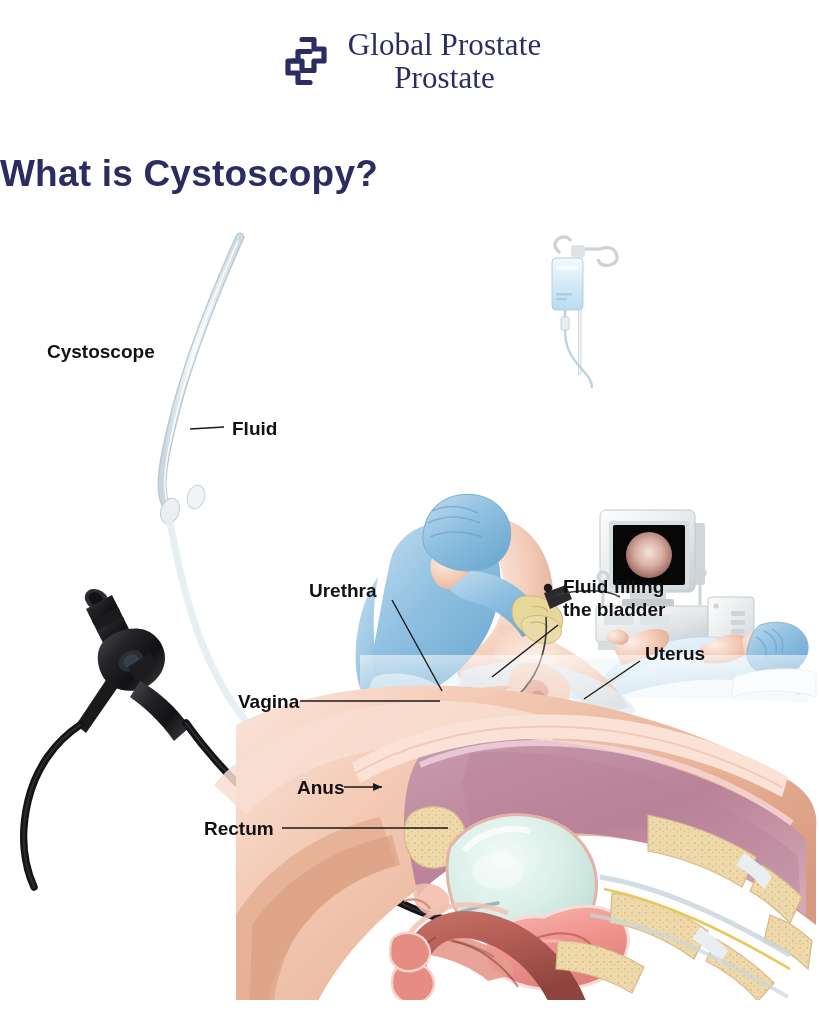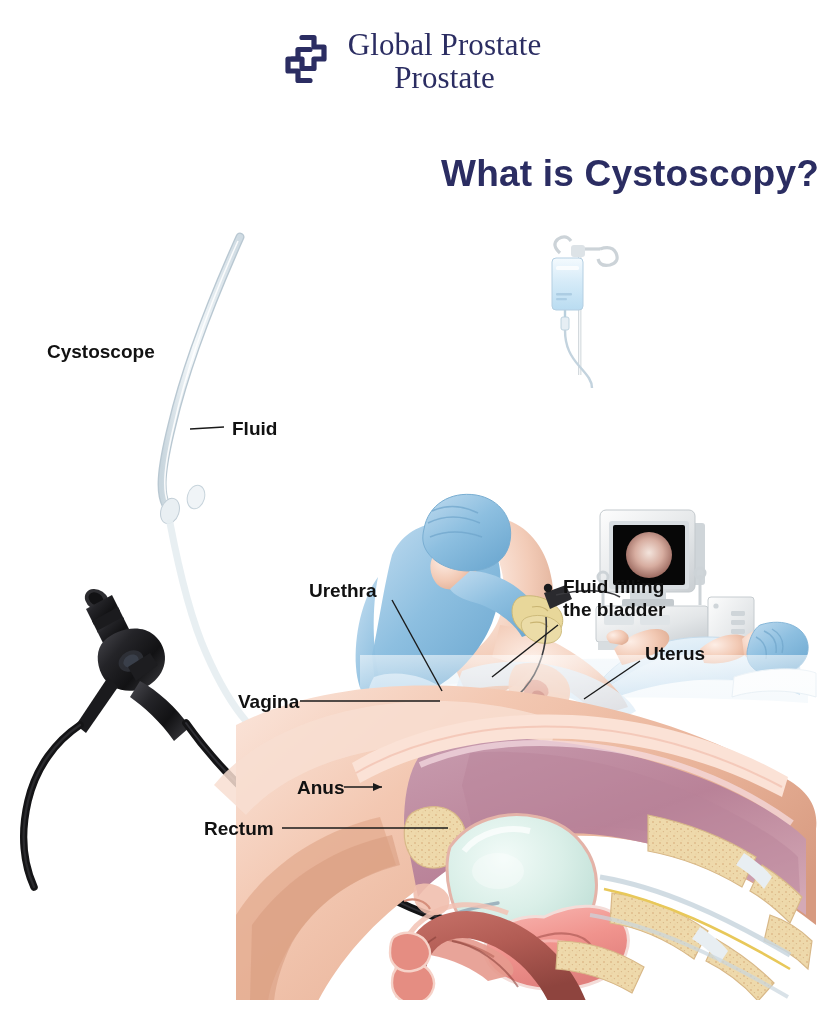--- a/index.html
+++ b/index.html
@@ -17,40 +17,40 @@
     background: #ffffff;
   }
 
   
   .brand {
     position: absolute;
     left: 0; right: 0;
     top: 28px;
     display: flex;
     justify-content: center;
-    align-items: flex-start;
+    align-items: center;
     gap: 14px;
   }
   .brand-mark { width: 56px; height: 62px; flex: none; }
   .brand-text {
     color: #2b2d62;
     font-family: "Liberation Serif", serif;
     font-size: 31px;
     line-height: 1.08;
     text-align: left;
     letter-spacing: .1px;
   }
   .brand-text .l2 { display: block; text-align: center; }
 
   
   .page-title {
     position: absolute;
     left: 0; right: 0;
     top: 153px;
-    text-align: right;
+    text-align: left;
     color: #2b2d62;
     font-size: 37px;
     font-weight: bold;
     letter-spacing: .2px;
   }
 
   
   .figure {
     position: absolute;
     left: 0;

